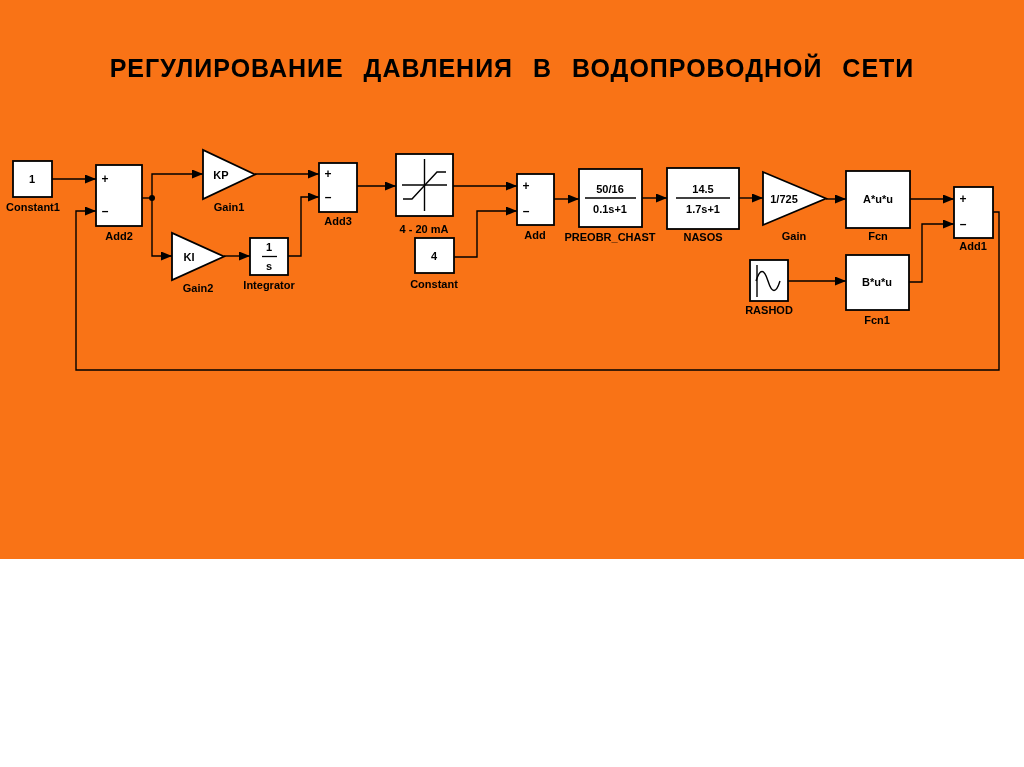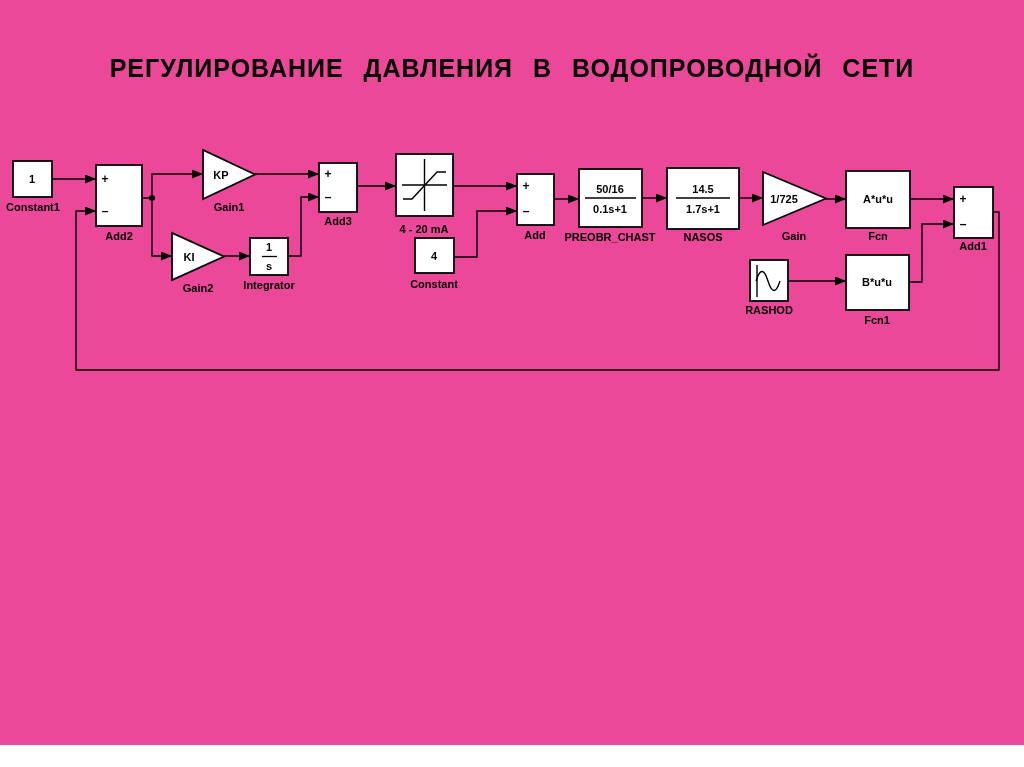--- a/index.html
+++ b/index.html
@@ -1,17 +1,17 @@
 <!DOCTYPE html>
 <html><head>
 <meta charset="utf-8">
 <style>
   html,body{margin:0;padding:0;}
   body{background:#ffffff;}
-  .page{position:relative;width:1024px;height:745px;background:#ec4899;overflow:hidden;
+  .page{position:relative;width:1024px;height:559px;background:#f97316;overflow:hidden;
         font-family:"Liberation Sans",sans-serif;}
   .title{position:absolute;top:54px;left:0;width:100%;text-align:center;
          font-size:25px;font-weight:bold;color:#000;letter-spacing:1px;word-spacing:12px;
          font-family:"Liberation Sans",sans-serif;}
   svg{position:absolute;top:0;left:0;}
   .wire{fill:none;stroke:#000;stroke-width:1.4;}
   .blk{fill:#ffffff;stroke:#000;stroke-width:1.8;}
   .icon{fill:none;stroke:#000;stroke-width:1.4;}
   text{font-family:"Liberation Sans",sans-serif;font-weight:bold;fill:#000;}
   .lbl{font-size:11px;text-anchor:middle;}

